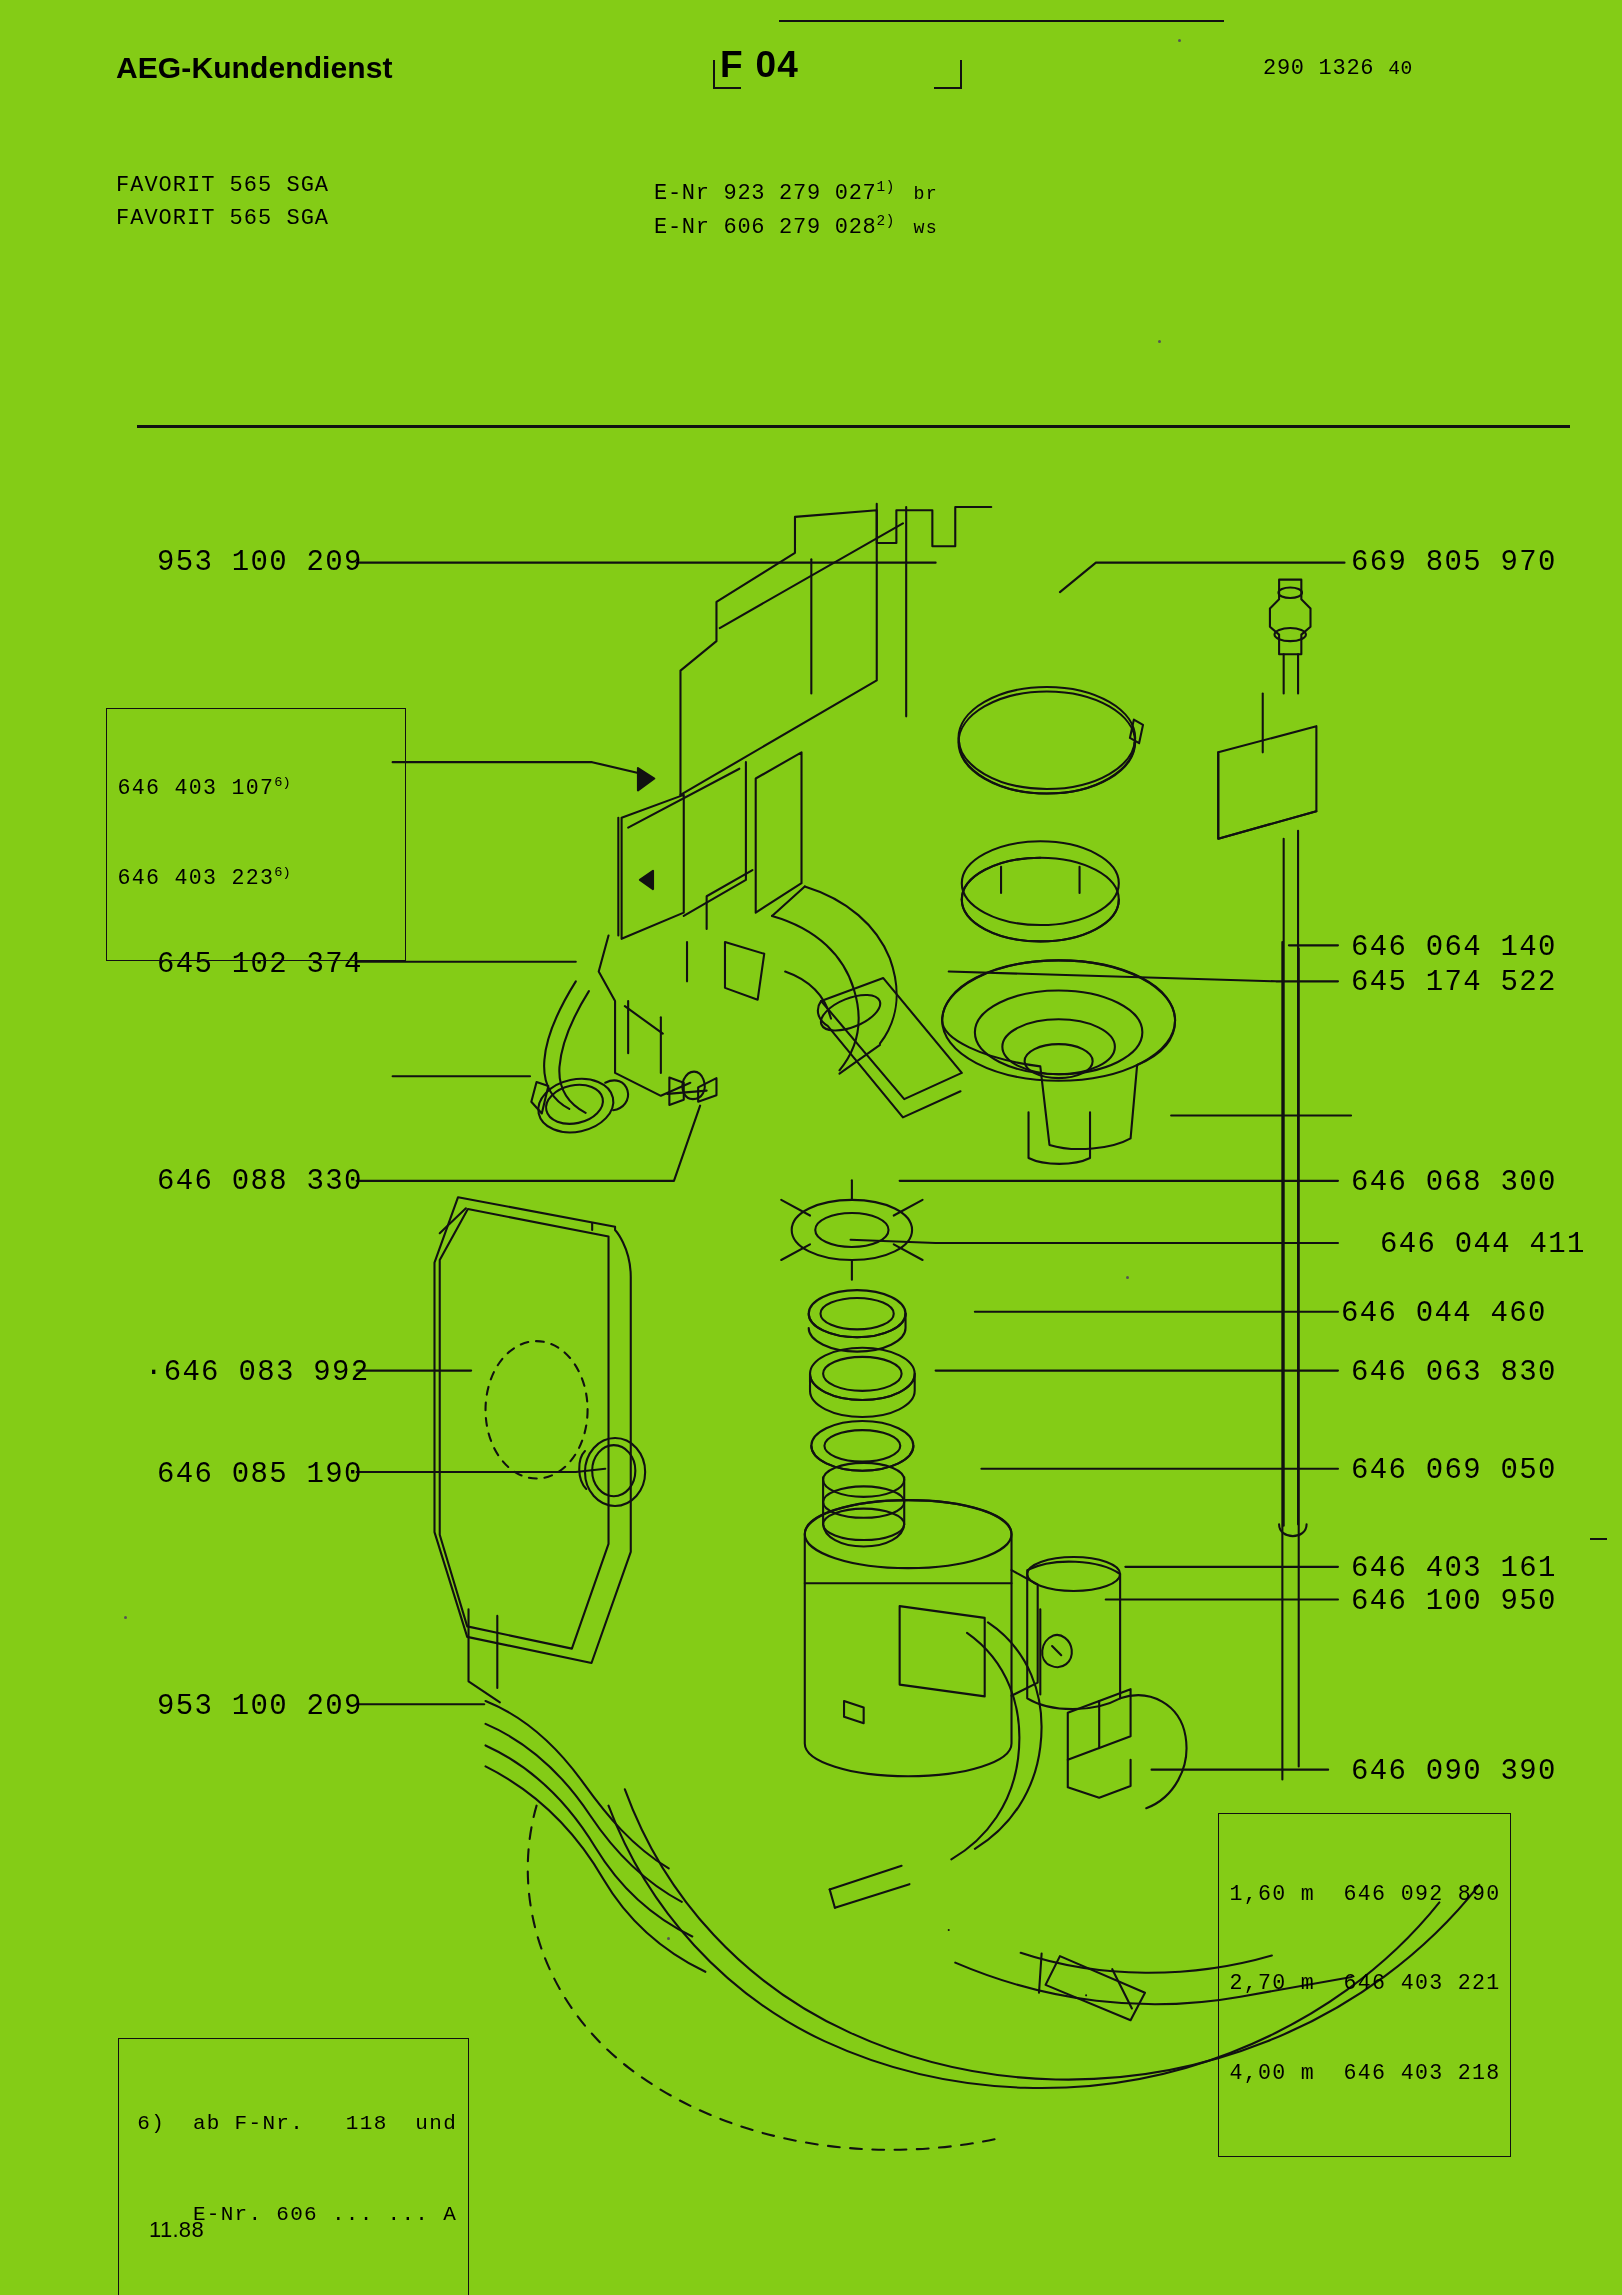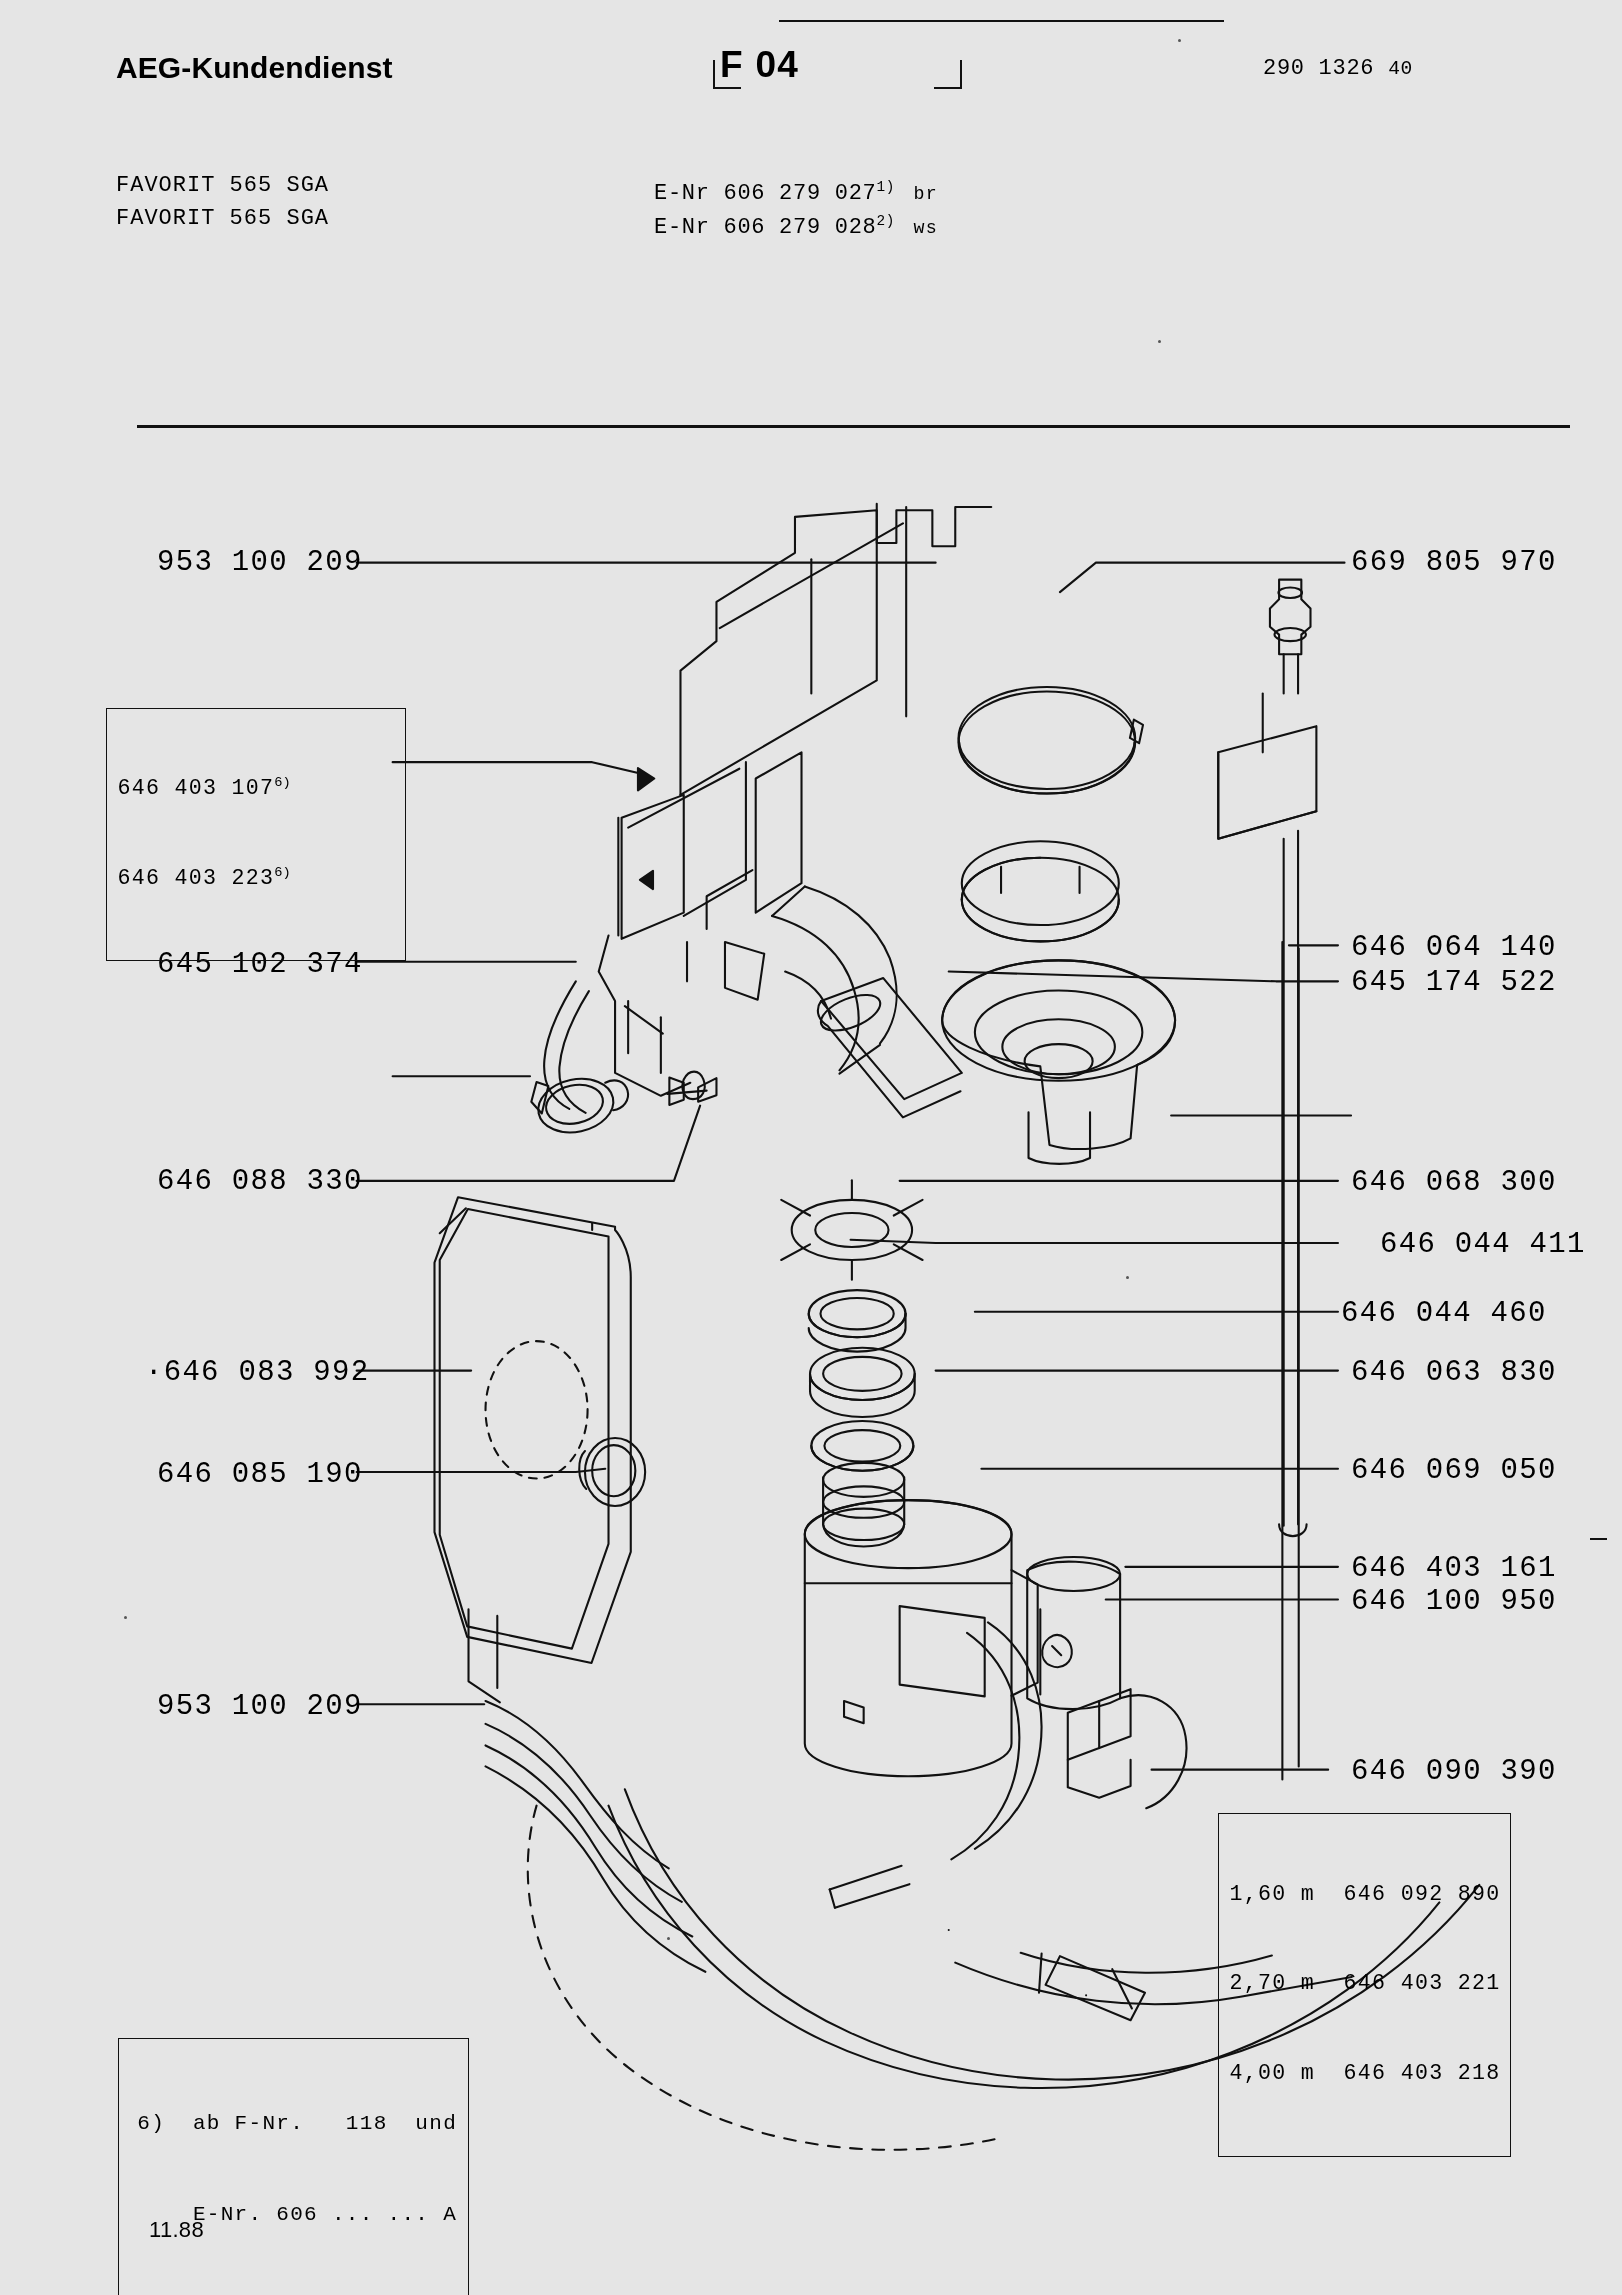--- a/index.html
+++ b/index.html
@@ -11,21 +11,21 @@
     width: 1622px;
     height: 2295px;
     position: relative;
     font-family: "Liberation Sans", sans-serif;
     color: #000000;
     overflow: hidden;
   }
   .page {
     position: absolute;
     inset: 0;
-    background: #e5e5e5;
+    background: #84cc16;
   }
   
   .top-rule {
     position: absolute;
     left: 779px;
     top: 19.6px;
     width: 445px;
     height: 2px;
     background: #111;
   }
@@ -183,21 +183,21 @@
   </div>
 
   <div class="model-block">
     <div>FAVORIT  565  SGA</div>
     <div>FAVORIT  565  SGA</div>
   </div>
 
   <div class="enr-block">
     <div>
       <span>E-Nr</span>
-      <span>606 279 027</span><sup>1)</sup><span class="suffix">br</span>
+      <span>923 279 027</span><sup>1)</sup><span class="suffix">br</span>
     </div>
     <div>
       <span>E-Nr</span>
       <span>606 279 028</span><sup>2)</sup><span class="suffix">ws</span>
     </div>
   </div>
 
   <div class="hr-main"></div>
 
   <svg class="art" viewBox="0 0 2479 3508">

